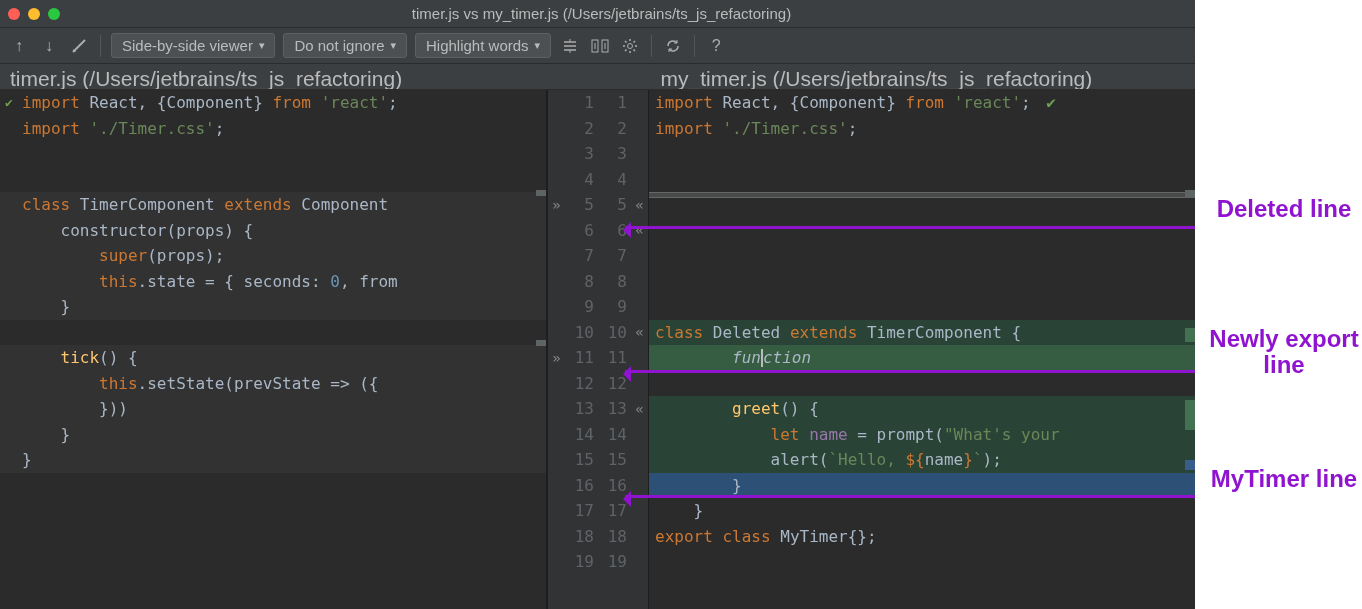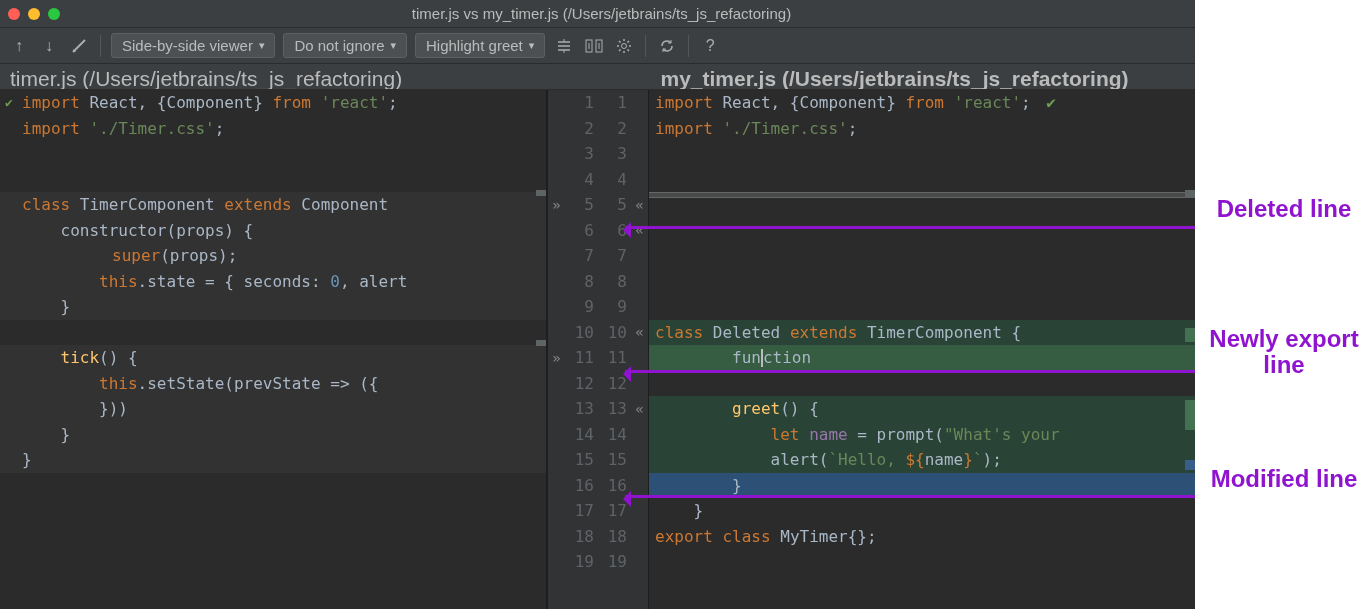--- a/index.html
+++ b/index.html
@@ -71,21 +71,21 @@
 .dropdown::after { content:"▾"; font-size:11px; color:#bbb; }
 
 .file-titles {
   height: 26px; display:flex; background:#3c3f41;
   border-bottom:1px solid #2b2b2b;
 }
 .file-title {
   flex:1; color:#bbb; font-size:21px; padding:3px 10px;
   white-space:nowrap; overflow:hidden;
 }
-.file-title.right { padding-left: 116px; font-weight: bold; }
+.file-title.right { padding-left: 116px; }
 
 .diff-area { flex:1; display:flex; position:relative; overflow:hidden; background:#2b2b2b; }
 .pane {
   flex:1; display:flex; flex-direction:column;
   font-family: "Menlo","Consolas",monospace; font-size:16px;
   position:relative; overflow:hidden;
 }
 .pane.left { border-right: 1px solid #1e1e1e; }
 .gutter-mid {
   width: 102px; background:#313335;
@@ -107,21 +107,21 @@
   color:#606366;
 }
 .gline .ln-left { width:38px; text-align:right; padding-right:4px; }
 .gline .ln-right { width:38px; text-align:right; padding-right:4px; }
 .gline .chev { width:20px; display:inline-flex; justify-content:center; color:#888; font-size:14px;}
 
 .bg-normal { background:#2b2b2b; }
 .bg-dim { background:#323232; }
 .bg-modified-strong { background:#2d5176; }
 .bg-added { background:#294436; }
-.bg-added-strong { background:#365c41; }
+.bg-added-strong { background:#365c41;font-style:italic; }
 .bg-deleted { background:#484a4a; color:#888; }
 
 .kw { color:#cc7832; }
 .str { color:#6a8759; }
 .num { color:#6897bb; }
 .fn { color:#ffc66d; }
 .ident { color:#9876aa; }
 .plain { color:#a9b7c6; }
 .punc { color:#a9b7c6; }
 
@@ -169,21 +169,21 @@
         </svg>
     </span>
     <span class="tool-sep"></span>
     <div class="dropdown">
         <span>Side-by-side viewer</span>
       </div>
     <div class="dropdown">
         <span>Do not ignore</span>
       </div>
     <div class="dropdown">
-        <span>Highlight greet</span>
+        <span>Highlight words</span>
       </div>
     <span class="tool-icon">
       <svg width="16" height="16" viewBox="0 0 16 16">
           <path d="M2 4h12M2 8h12M2 12h12" stroke="#adadad" stroke-width="1.5"></path>
           <path d="M8 1v3M8 15v-3" stroke="#adadad"></path>
         </svg>
     </span>
     <span class="tool-icon">
       <svg width="18" height="16" viewBox="0 0 18 16">
           <rect x="1" y="2" width="6" height="12" stroke="#adadad" fill="none"></rect>
@@ -217,22 +217,22 @@
 
     <div class="pane left">
       <div class="left-gutter-mark" style="top:0">✔</div>
       <div class="code-lines">
         <div class="line bg-normal" style="padding-left:22px"><span class="kw">import</span><span class="plain"> React, {Component} </span><span class="kw">from </span><span class="str">'react'</span><span class="punc">;</span></div>
         <div class="line bg-normal" style="padding-left:22px"><span class="kw">import </span><span class="str">'./Timer.css'</span><span class="punc">;</span></div>
         <div class="line bg-normal"></div>
         <div class="line bg-normal"></div>
         <div class="line bg-dim" style="padding-left:22px"><span class="kw">class</span><span class="plain"> TimerComponent </span><span class="kw">extends</span><span class="plain"> Component </span></div>
         <div class="line bg-dim" style="padding-left:22px"><span class="fn" style="color:#ffc66d">    </span><span class="plain">constructor(props) {</span></div>
-        <div class="line bg-dim" style="padding-left:35px"><span class="plain">        </span><span class="kw">super</span><span class="plain">(props);</span></div>
-        <div class="line bg-dim" style="padding-left:22px"><span class="plain">        </span><span class="kw">this</span><span class="plain">.state = { seconds: </span><span class="num">0</span><span class="plain">, alert</span></div>
+        <div class="line bg-dim" style="padding-left:22px"><span class="plain">        </span><span class="kw">super</span><span class="plain">(props);</span></div>
+        <div class="line bg-dim" style="padding-left:22px"><span class="plain">        </span><span class="kw">this</span><span class="plain">.state = { seconds: </span><span class="num">0</span><span class="plain">, from</span></div>
         <div class="line bg-dim" style="padding-left:22px"><span class="plain">    }</span></div>
         <div class="line bg-normal"></div>
         <div class="line bg-dim" style="padding-left:22px"><span class="plain">    </span><span class="fn">tick</span><span class="plain">() {</span></div>
         <div class="line bg-dim" style="padding-left:22px"><span class="plain">        </span><span class="kw">this</span><span class="plain">.setState(prevState =&gt; ({</span></div>
         <div class="line bg-dim" style="padding-left:22px"><span class="plain">        }))</span></div>
         <div class="line bg-dim" style="padding-left:22px"><span class="plain">    }</span></div>
         <div class="line bg-dim" style="padding-left:22px"><span class="plain">}</span></div>
       </div>
       <div class="marker-strip">
         <div class="marker" style="top:100px;height:6px;background:#5e6366"></div>
@@ -394,14 +394,14 @@
 </div>
 
 <div class="annotations">
   <div class="ann-arrow" style="top:226px;left:-570px;width:570px"></div>
   <div class="ann-label" style="top:196px;left:14px;width:150px">Deleted line</div>
 
   <div class="ann-arrow" style="top:370px;left:-570px;width:570px"></div>
   <div class="ann-label" style="top:326px;left:14px;width:150px">Newly export line</div>
 
   <div class="ann-arrow" style="top:495px;left:-570px;width:570px"></div>
-  <div class="ann-label" style="top:466px;left:14px;width:150px">Modified line</div>
+  <div class="ann-label" style="top:466px;left:14px;width:150px">MyTimer line</div>
 </div>
 
 </body></html>

